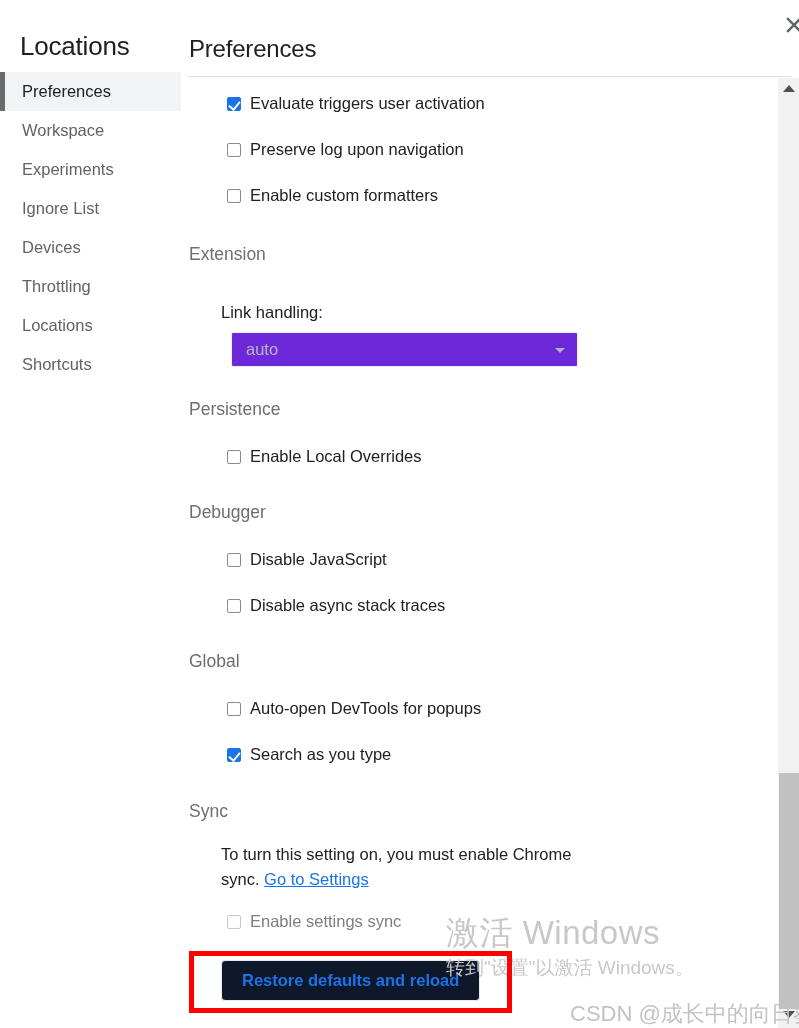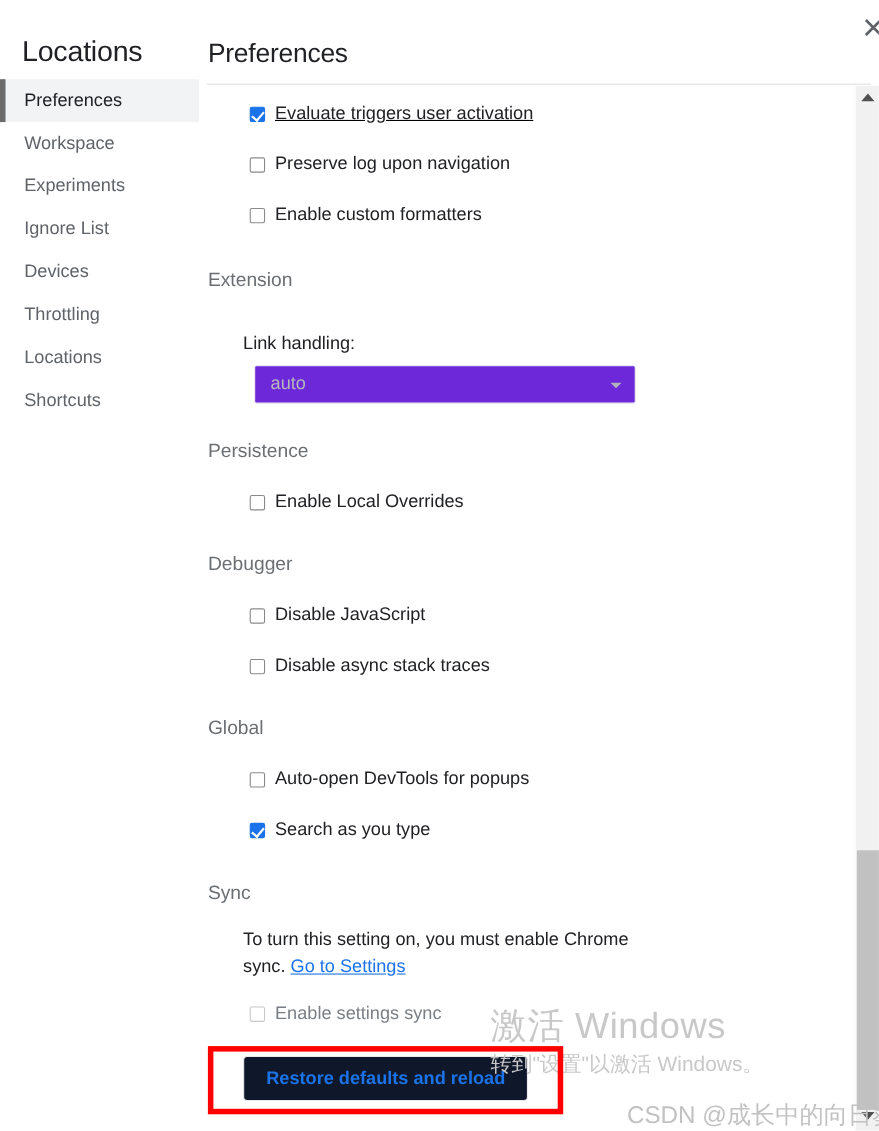--- a/index.html
+++ b/index.html
@@ -325,21 +325,21 @@
       <svg width="22" height="22" viewBox="0 0 22 22" aria-hidden="true">
         <path d="M5 5 L17 17 M17 5 L5 17" stroke="#5f6368" stroke-width="2.4" fill="none" stroke-linecap="square"></path>
       </svg>
     </div>
 
     <div class="divider"></div>
 
     <div class="content">
 
       <div class="section" style="padding-top:14px;">
-        <div class="checkbox-row" style="margin-bottom:21px;text-decoration:underline;">
+        <div class="checkbox-row" style="margin-bottom:21px;">
           <span class="cb checked"></span>
           <span class="cb-label">Evaluate triggers user activation</span>
         </div>
         <div class="checkbox-row" style="margin-bottom:21px;">
           <span class="cb"></span>
           <span class="cb-label">Preserve log upon navigation</span>
         </div>
         <div class="checkbox-row">
           <span class="cb"></span>
           <span class="cb-label">Enable custom formatters</span>

